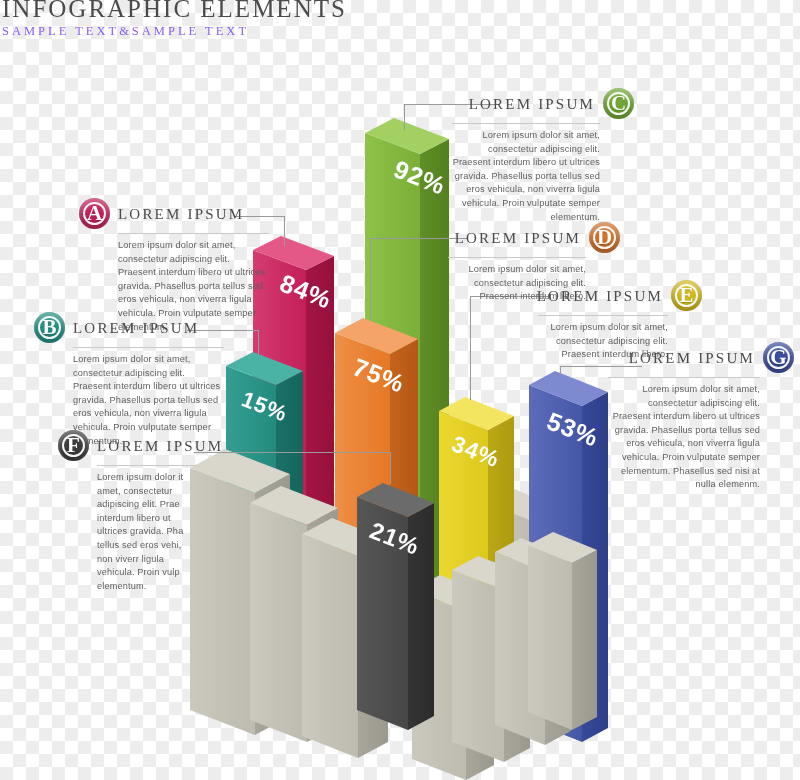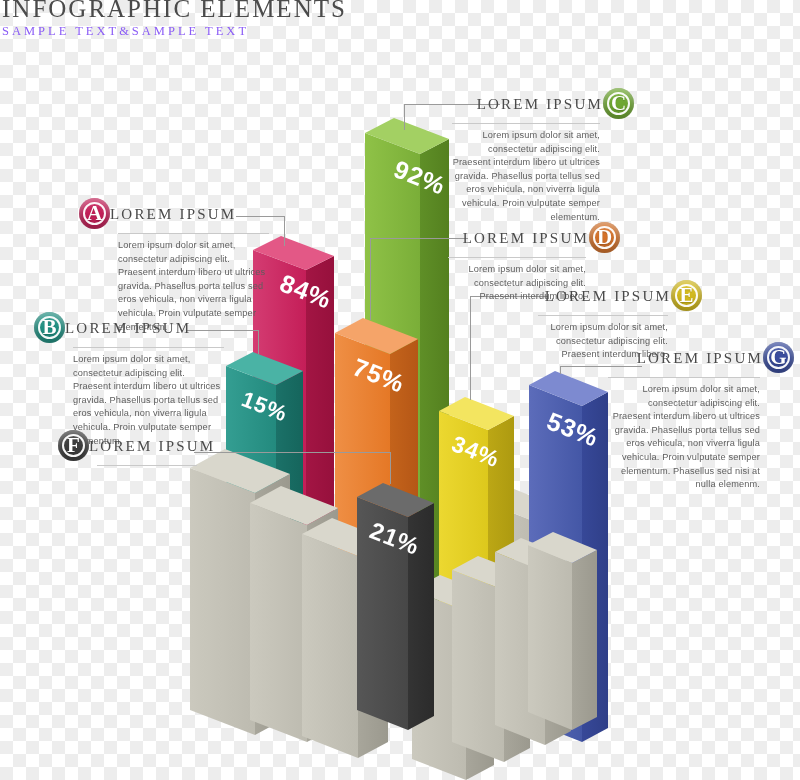--- a/index.html
+++ b/index.html
@@ -60,20 +60,21 @@
   }
 
   
   .callout {
     position: absolute;
     z-index: 30;
   }
   .callout .head {
     display: flex;
     align-items: center;
+    gap: 8px;
     white-space: nowrap;
   }
   .callout.right-align .head {
     flex-direction: row;
     justify-content: flex-end;
   }
   .badge {
     width: 31px;
     height: 31px;
     border-radius: 50%;
@@ -424,15 +425,16 @@
   </div>
 
   <div class="callout left-align" style="left:58px; top:430px; width:160px;">
     <div class="head">
       <span class="badge" style="background:#3d3d3d;">
         <span>F</span>
       </span>
       <span class="ci-title">LOREM IPSUM</span>
     </div>
     <div class="rule" style="margin-left:39px; width:100px;"></div>
+    <div class="body-text" style="margin-left:39px; width:96px;">Lorem ipsum dolor it amet, consectetur adipiscing elit. Prae interdum libero ut ultrices gravida. Pha tellus sed eros vehi, non viverr ligula vehicula. Proin vulp elementum.</div>
   </div>
 
 </div>
 
 </body></html>

